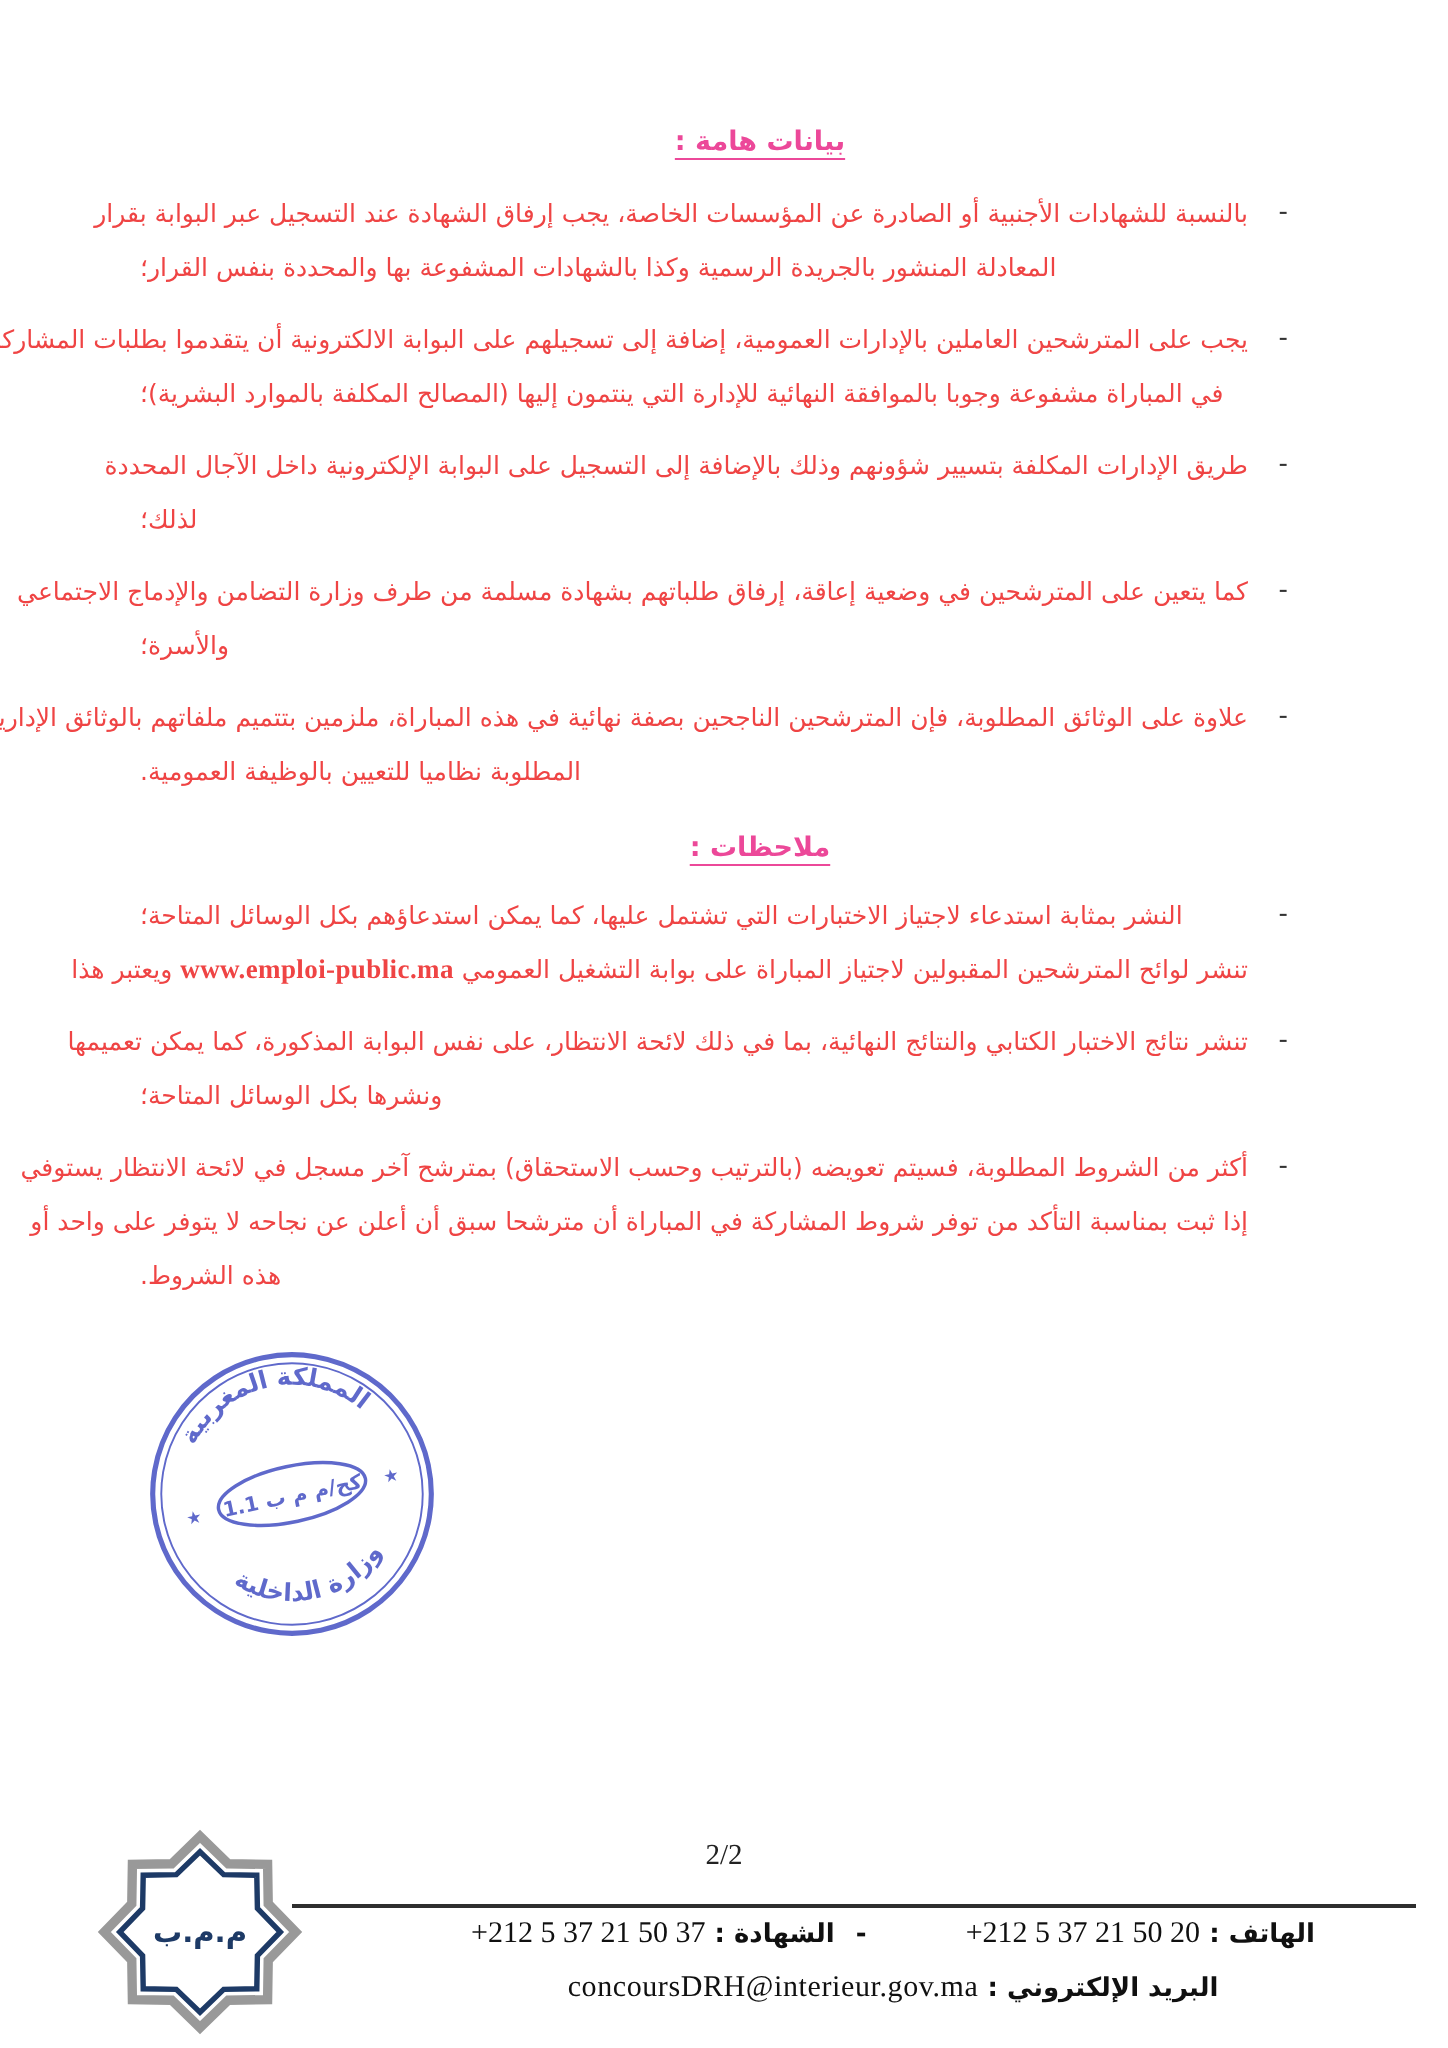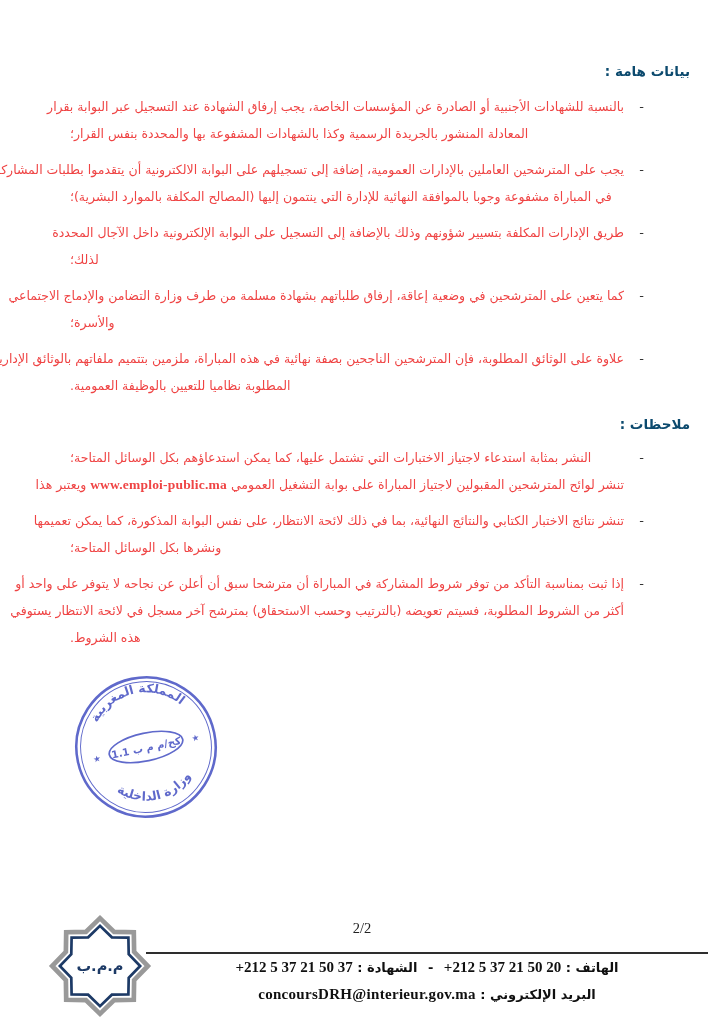--- a/index.html
+++ b/index.html
@@ -10,23 +10,23 @@
     overflow:hidden;
     font-family:"DejaVu Sans",sans-serif;
     color:#1c1c1c;
   }
   .doc{
     position:absolute;top:58px;left:70px;right:34px;
     direction:rtl;
   }
   .heading{
     font-size:13.5px;font-weight:bold;line-height:27px;
-    text-underline-offset:4px;
+    text-decoration:underline;text-underline-offset:4px;
     text-decoration-thickness:1.2px;
-    margin-bottom:8px;color:#0c4a6e;
+    margin-bottom:8px;color:#ec4899;text-align:center;
   }
   .heading.second{margin-top:12px;margin-bottom:6px;}
   .li{
     position:relative;
     padding-right:66px;
     margin-bottom:9px;
   }
   .dash{
     position:absolute;right:46px;top:0;
     line-height:27px;font-size:13px;color:#333;
@@ -62,23 +62,24 @@
   }
   .footer-line{
     position:absolute;left:150px;right:20px;
     direction:rtl;text-align:center;
     font-size:13px;font-weight:bold;color:#101010;
   }
   .footer-line.first{top:959px;}
   .footer-line.second{top:986px;}
   .num,.mail{
     font-family:"Liberation Serif",serif;
-    font-weight:bold;font-size:15px;
+    font-weight:normal;font-size:15px;
     direction:ltr;unicode-bidi:isolate;
     letter-spacing:.3px;
+    margin-left:39px;
   }
   .sep{padding:0 6px;}
 </style>
 </head>
 <body>
 
 <div class="page">
 
   <div class="doc">
       <div class="heading">بيانات هامة :</div>
@@ -128,22 +129,22 @@
       <div class="li">
         <span class="dash">-</span>
         <div>
           <div class="ln full">تنشر نتائج الاختبار الكتابي والنتائج النهائية، بما في ذلك لائحة الانتظار، على نفس البوابة المذكورة، كما يمكن تعميمها</div>
           <div class="ln end">ونشرها بكل الوسائل المتاحة؛</div>
         </div>
       </div>
       <div class="li">
         <span class="dash">-</span>
         <div>
+          <div class="ln full">أكثر من الشروط المطلوبة، فسيتم تعويضه (بالترتيب وحسب الاستحقاق) بمترشح آخر مسجل في لائحة الانتظار يستوفي</div>
           <div class="ln full">إذا ثبت بمناسبة التأكد من توفر شروط المشاركة في المباراة أن مترشحا سبق أن أعلن عن نجاحه لا يتوفر على واحد أو</div>
-          <div class="ln full">أكثر من الشروط المطلوبة، فسيتم تعويضه (بالترتيب وحسب الاستحقاق) بمترشح آخر مسجل في لائحة الانتظار يستوفي</div>
           <div class="ln end">هذه الشروط.</div>
         </div>
       </div>
     </div>
 
   <div class="stamp">
     <svg width="152" height="150" viewBox="0 0 140 140">
       <circle cx="70" cy="70" r="65" fill="none" stroke-width="2.4" stroke="#4a55c4"></circle>
       <circle cx="70" cy="70" r="61" fill="none" stroke-width="0.9" stroke="#4a55c4"></circle>
       <path id="arcTop" d="M 24,48 A 51,51 0 0 1 116,48" fill="none"></path>

